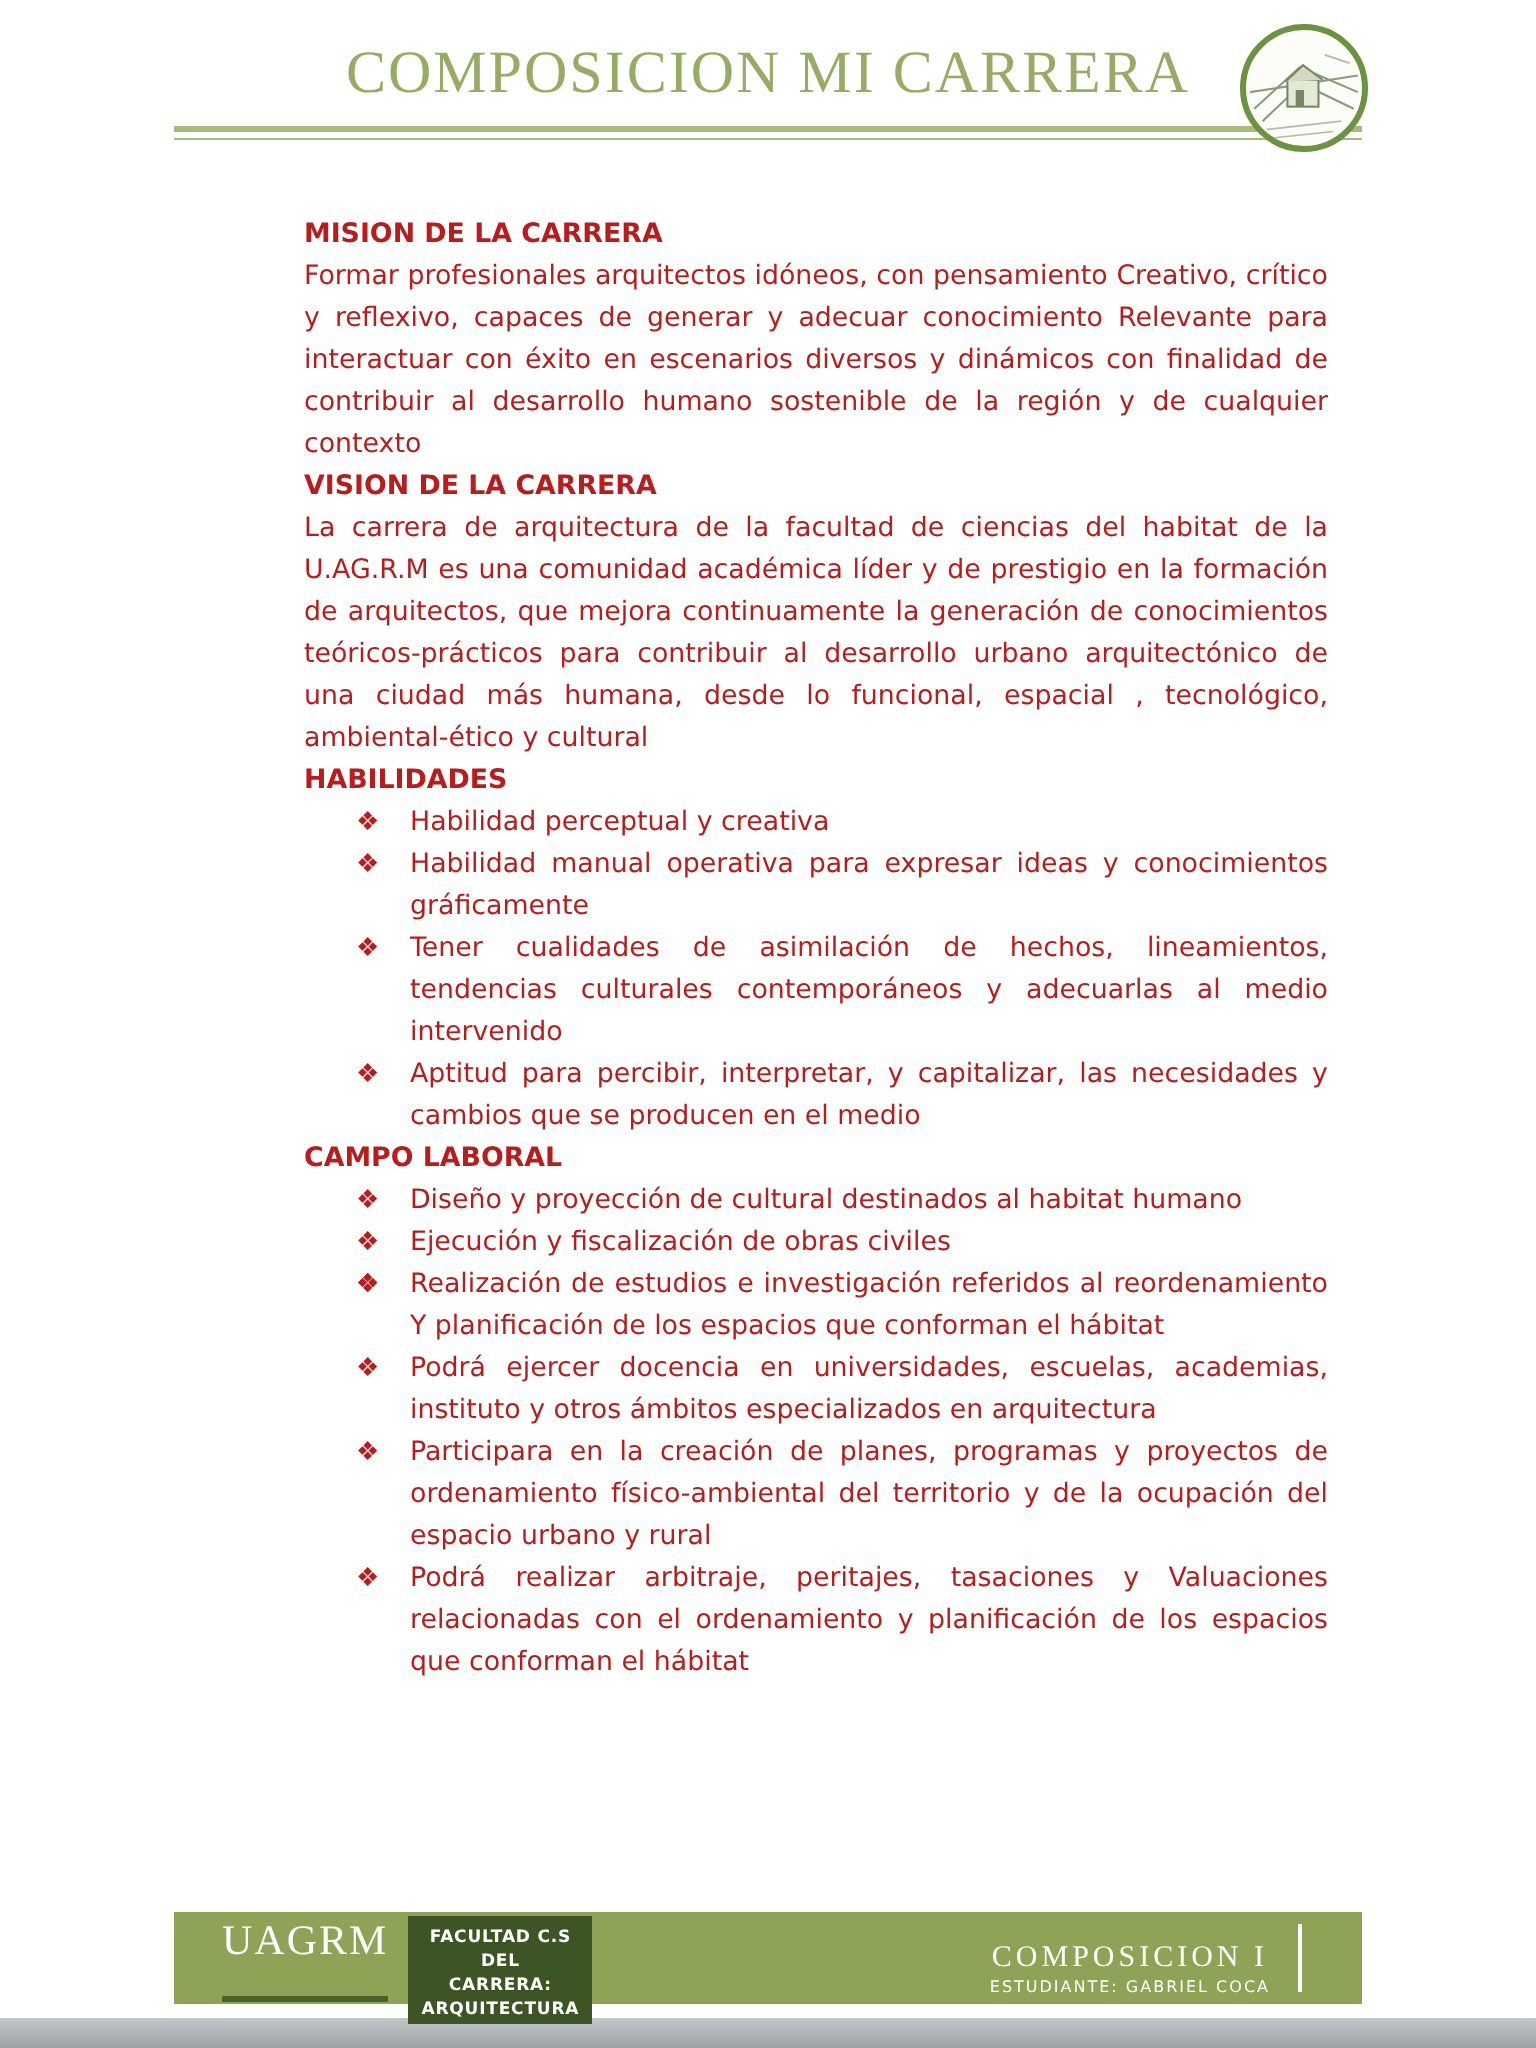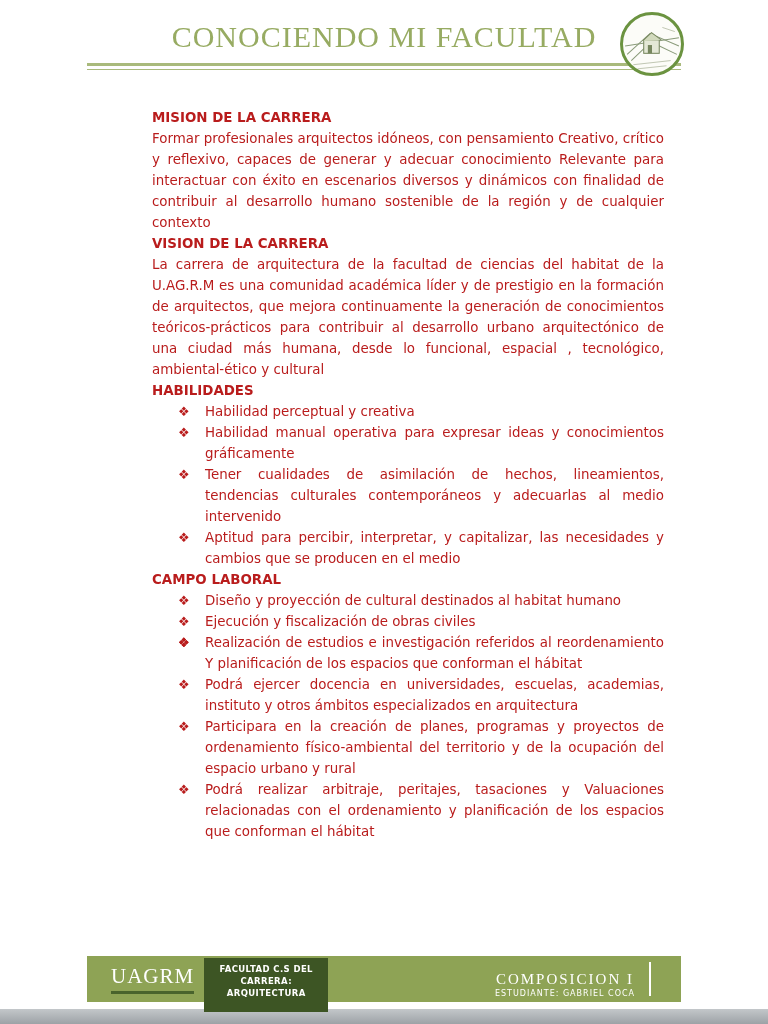--- a/index.html
+++ b/index.html
@@ -91,29 +91,29 @@
     background: #8ea355;
     display: flex;
     align-items: center;
     color: #ffffff;
   }
   .footer-org {
     margin-left: 24px;
     font-family: "Liberation Serif", "DejaVu Serif", serif;
     font-size: 21px;
     letter-spacing: 1px;
-    padding-bottom: 2px;
+    padding-bottom: 15px;
     border-bottom: 3px solid #49632c;
   }
   .faculty-box {
     position: relative;
     align-self: flex-start;
     margin-left: 10px;
     margin-top: 2px;
-    width: 124px;
+    width: 92px;
     height: 54px;               
     background: #3d5524;
     text-align: center;
     font-size: 8.5px;
     font-weight: bold;
     letter-spacing: 0.4px;
     line-height: 12px;
     padding-top: 5px;
     box-sizing: border-box;
     z-index: 1;
@@ -149,21 +149,21 @@
     width: 768px; height: 15px;
     background: linear-gradient(#c3c7ca, #9da2a6);
   }
 </style>
 </head>
 <body>
 
 <div class="page">
 
   <div class="header-inner">
-    <h1 class="title">CONOCIENDO MI FACULTAD</h1>
+    <h1 class="title">COMPOSICION MI CARRERA</h1>
     <div class="rules"></div>
   </div>
 
   <div class="logo">
     <svg viewBox="0 0 56 56">
       <g fill="none" stroke="#8a9b7a" stroke-width="1">
         <path d="M4 38 L26 18 L54 30"></path>
         <path d="M8 44 L27 26 L52 38"></path>
         <path d="M2 30 L54 22"></path>
       </g>

